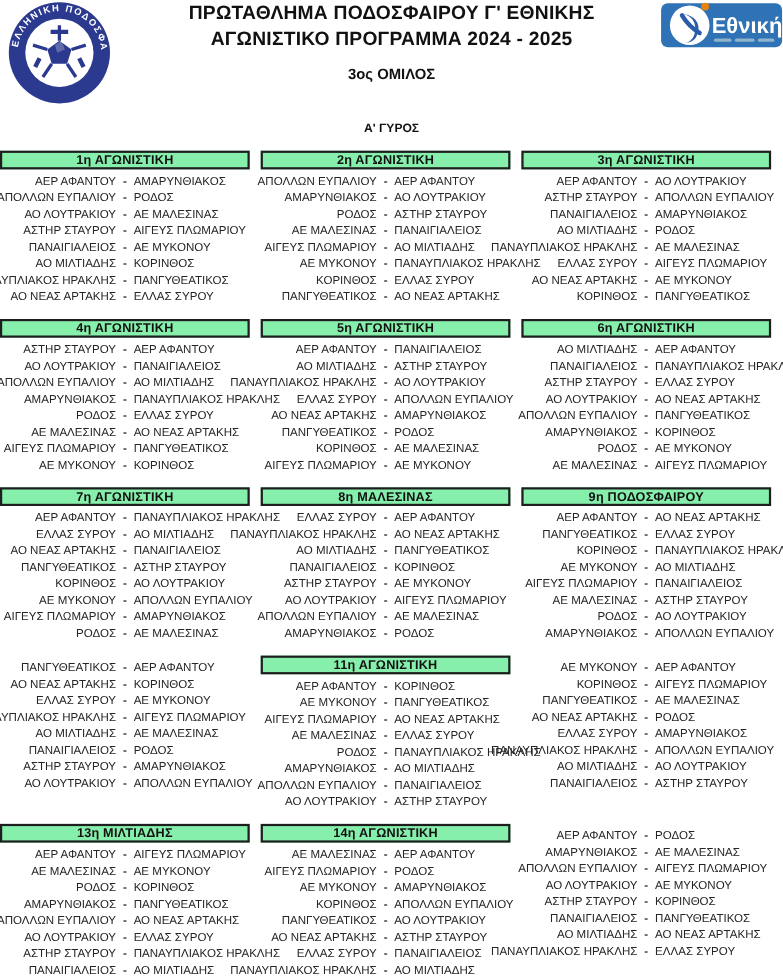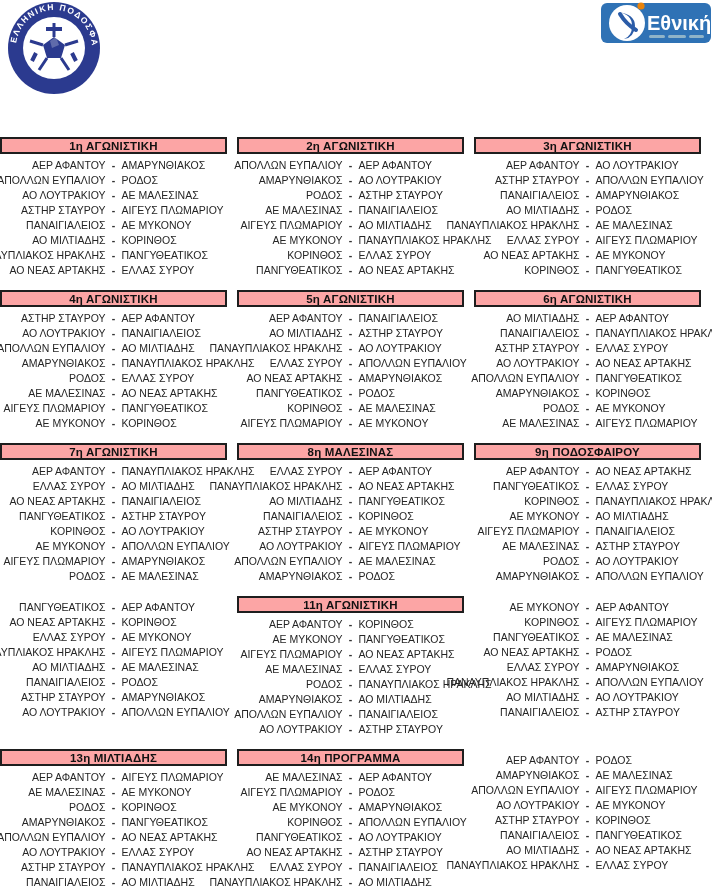--- a/index.html
+++ b/index.html
@@ -22,21 +22,21 @@
   .ethniki-logo{position:absolute;left:600px;top:2px;width:112px;height:42px;}
 
   
   .schedule{
     position:absolute;left:0px;top:137px;width:701px;
     display:grid;grid-template-columns:227px 227px 227px;
     column-gap:10px;row-gap:13px;
   }
   .matchday{width:227px;}
   .md-header{
-    box-sizing:border-box;height:17px;border:2px solid #1e1e1e;background:#fca5a5;
+    box-sizing:border-box;height:17px;border:2px solid #1e1e1e;background:#86efac;
     display:flex;align-items:center;justify-content:center;
     font-weight:bold;font-size:11.5px;letter-spacing:.2px;color:#111;
   }
   .fixtures{margin-top:3px;}
   .fixture{display:flex;align-items:center;height:15px;font-size:10.5px;color:#252525;}
   .home{flex:1 1 0;min-width:0;display:flex;justify-content:flex-end;}
   .away{flex:1 1 0;min-width:0;display:flex;justify-content:flex-start;}
   .home span,.away span{white-space:nowrap;}
   .dash{width:16px;text-align:center;flex:0 0 auto;font-weight:bold;color:#333;}
 </style>
@@ -69,20 +69,26 @@
     <path d="M20 12 q 6 10 16 16" stroke="#2b5ca8" stroke-width="4" fill="none" stroke-linecap="round"></path>
     <circle cx="41" cy="4" r="3.6" fill="#e8830c"></circle>
     <text x="47" y="28" font-size="20" font-weight="bold" fill="#ffffff" font-family="Liberation Sans, sans-serif">Εθνική</text>
     <g opacity="0.55">
       <rect x="49" y="33" width="16" height="3" rx="1.5" fill="#dfe9d8"></rect>
       <rect x="68" y="33" width="18" height="3" rx="1.5" fill="#dfe9d8"></rect>
       <rect x="89" y="33" width="15" height="3" rx="1.5" fill="#dfe9d8"></rect>
     </g>
   </svg>
 
+  <div class="titles">
+    <div class="title-line">ΠΡΩΤΑΘΛΗΜΑ ΠΟΔΟΣΦΑΙΡΟΥ Γ' ΕΘΝΙΚΗΣ</div>
+    <div class="title-line second">ΑΓΩΝΙΣΤΙΚΟ ΠΡΟΓΡΑΜΜΑ 2024 - 2025</div>
+    <div class="group-line">3ος ΟΜΙΛΟΣ</div>
+    <div class="round-line">Α' ΓΥΡΟΣ</div>
+  </div>
 
   <div class="schedule">
   <div class="matchday">
     <div class="md-header">
           <span>1η ΑΓΩΝΙΣΤΙΚΗ</span>
         </div>
     <div class="fixtures">
           <div class="fixture">
             <div class="home">
               <span>ΑΕΡ ΑΦΑΝΤΟΥ</span>
@@ -1107,21 +1113,21 @@
             <div class="dash">-</div>
             <div class="away">
               <span>ΑΟ ΜΙΛΤΙΑΔΗΣ</span>
             </div>
           </div>
         </div>
   </div>
 
   <div class="matchday">
     <div class="md-header">
-          <span>14η ΠΡΟΓΡΑΜΜΑ</span>
+          <span>14η ΑΓΩΝΙΣΤΙΚΗ</span>
         </div>
     <div class="fixtures">
           <div class="fixture">
             <div class="home">
               <span>ΑΕ ΜΑΛΕΣΙΝΑΣ</span>
             </div>
             <div class="dash">-</div>
             <div class="away">
               <span>ΑΕΡ ΑΦΑΝΤΟΥ</span>
             </div>

